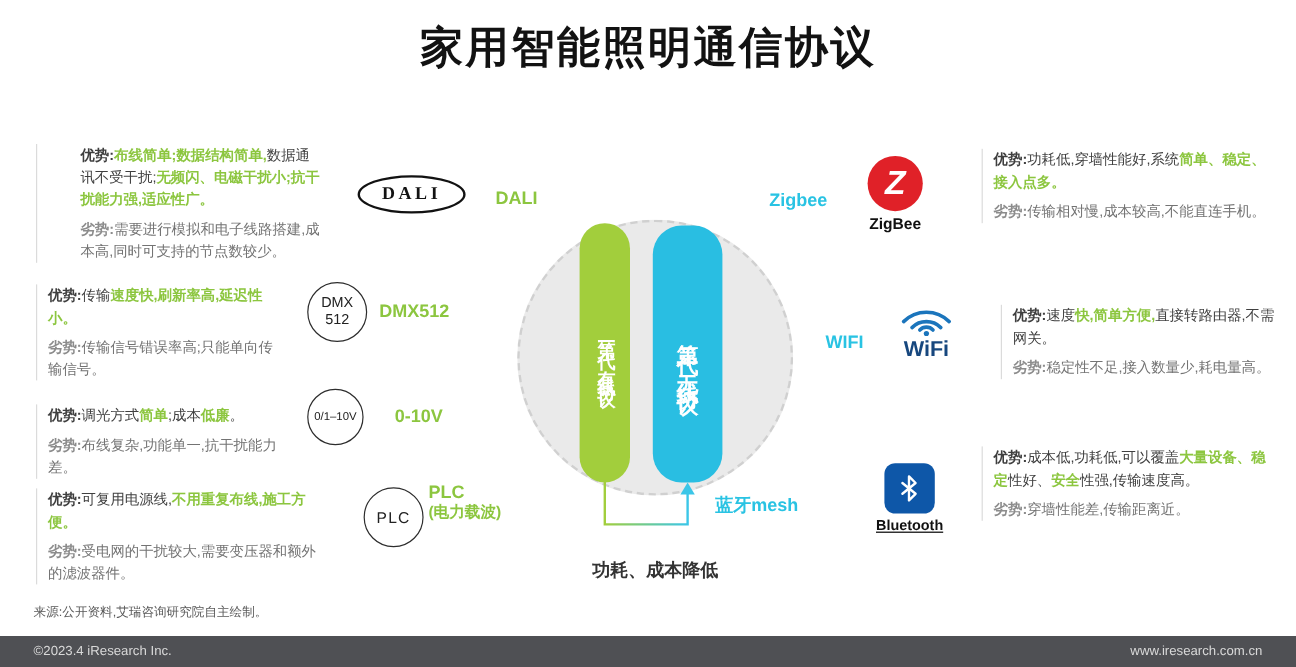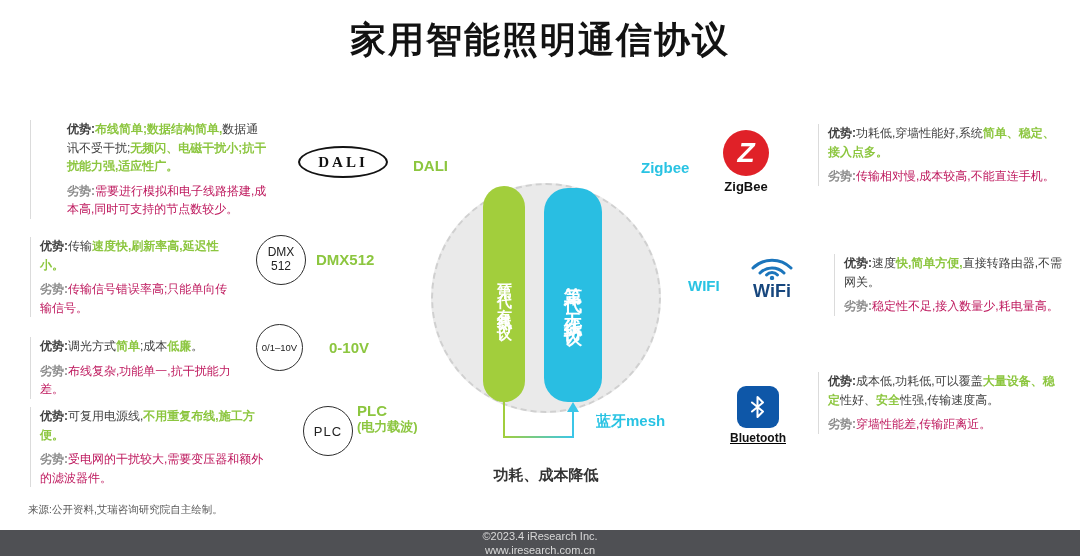--- a/index.html
+++ b/index.html
@@ -11,21 +11,21 @@
            font-size:36px; font-weight:bold; color:#121212; letter-spacing:2px; }
 
   
   .tblock { position:absolute; font-size:12px; line-height:1.55; color:#3f3f3f;
             border-left:1px solid #DBDBDB; padding-left:9px; }
   .tblock .dis { margin-top:6px; }
   .seg-adv-label { font-weight:bold; color:#3f3f3f; }
   .seg-dis-label { font-weight:bold; color:#8c8c8c; }
   .seg-green { font-weight:bold; color:#8CC63F; }
   .seg-dark  { color:#3f3f3f; }
-  .seg-gray  { color:#be185d; }
+  .seg-gray  { color:#737373; }
 
   .proto-label { position:absolute; font-weight:bold; font-size:15px; white-space:nowrap; }
   .green-label { color:#8CC63F; }
   .cyan-label  { color:#29C3E3; }
   .plc-sub { font-size:13px; line-height:1.2; }
 
   
   .circle-icon { position:absolute; border:1.5px solid #2d2d2d; border-radius:50%;
                  background:#fff; display:flex; flex-direction:column;
                  align-items:center; justify-content:center; text-align:center; color:#222; }
@@ -76,21 +76,21 @@
   .bt-square { width:42px; height:42px; border-radius:9px; background:#0E57A8;
                display:flex; align-items:center; justify-content:center; }
   .bt-logo .logo-caption { font-size:12px; }
   .zig-text  { left:818px; top:124px; width:242px; }
   .wifi-text { left:834px; top:254px; width:228px; }
   .bt-text   { left:818px; top:372px; width:242px; }
 
   .source { position:absolute; left:28px; top:503px; font-size:10.5px; color:#595959; }
   .footer { position:absolute; left:0; bottom:0; width:100%; height:26px; background:#4F5054;
             display:flex; align-items:center; justify-content:space-between; padding:0 28px;
-            font-size:11px; color:#D9D9D9;flex-direction:column; }
+            font-size:11px; color:#D9D9D9; }
 </style>
 </head>
 <body>
 
 <div class="canvas">
 
   <h1 class="title">家用智能照明通信协议</h1>
 
   <section class="tblock dali-text">
     <p class="adv"><span class="seg-adv-label">优势:</span><span class="seg-green">布线简单;数据结构简单,</span><span class="seg-dark">数据通讯不受干扰;</span><span class="seg-green">无频闪、电磁干扰小;抗干扰能力强,适应性广。</span></p>

